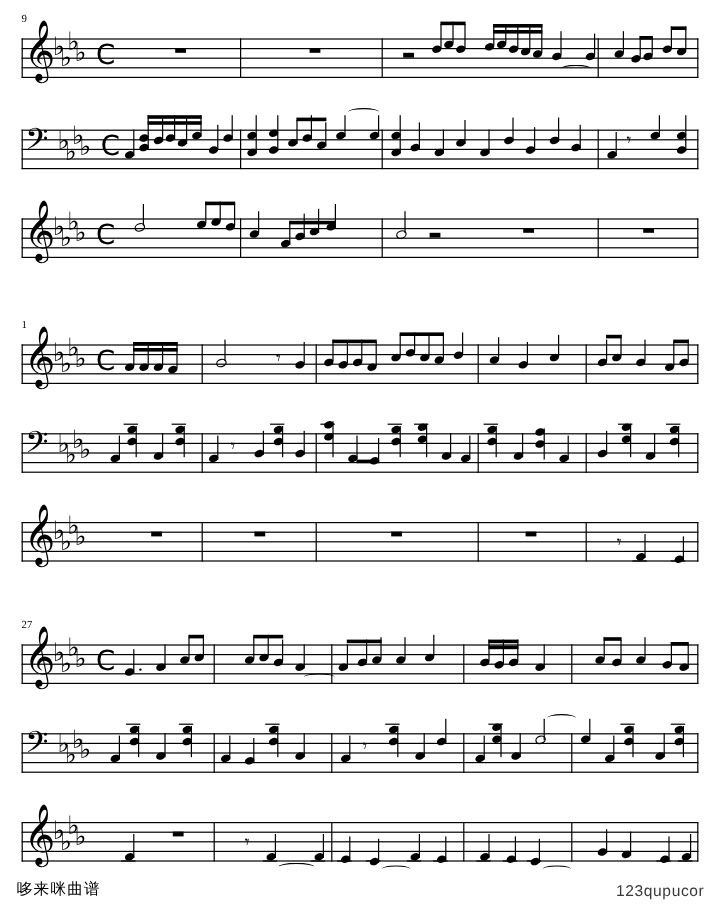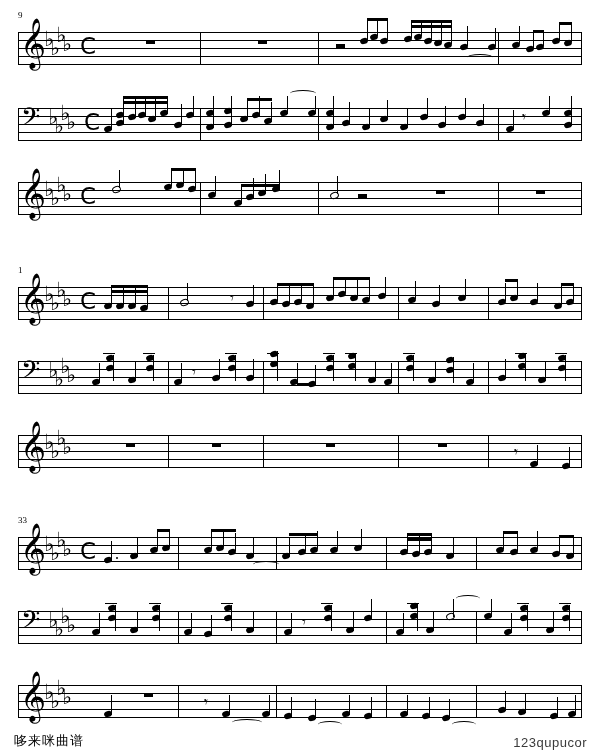--- a/index.html
+++ b/index.html
@@ -590,21 +590,21 @@
       <div class="notehead" style="left:512px;top:26px;"></div>
       <div class="ledger" style="left:509px;top:32px;"></div>
       <div class="stem" style="left:519px;top:10px;height:20px;"></div>
       <div class="notehead" style="left:544px;top:28px;"></div>
       <div class="ledger" style="left:541px;top:32px;"></div>
       <div class="stem" style="left:551px;top:12px;height:20px;"></div>
     </div>
   </div>
 
   <div class="system" id="system-3" style="top:515px;height:215px;">
-    <div class="measure-number" style="left:18px;top:0px;">33</div>
+    <div class="measure-number" style="left:18px;top:0px;">27</div>
 
     <div class="staff" style="top:22px;">
       <div class="line l0"></div>
       <div class="line l1"></div>
       <div class="line l2"></div>
       <div class="line l3"></div>
       <div class="line l4"></div>
       <div class="barline start"></div>
       <div class="barline" style="left:160px;"></div>
       <div class="barline" style="left:258px;"></div>

